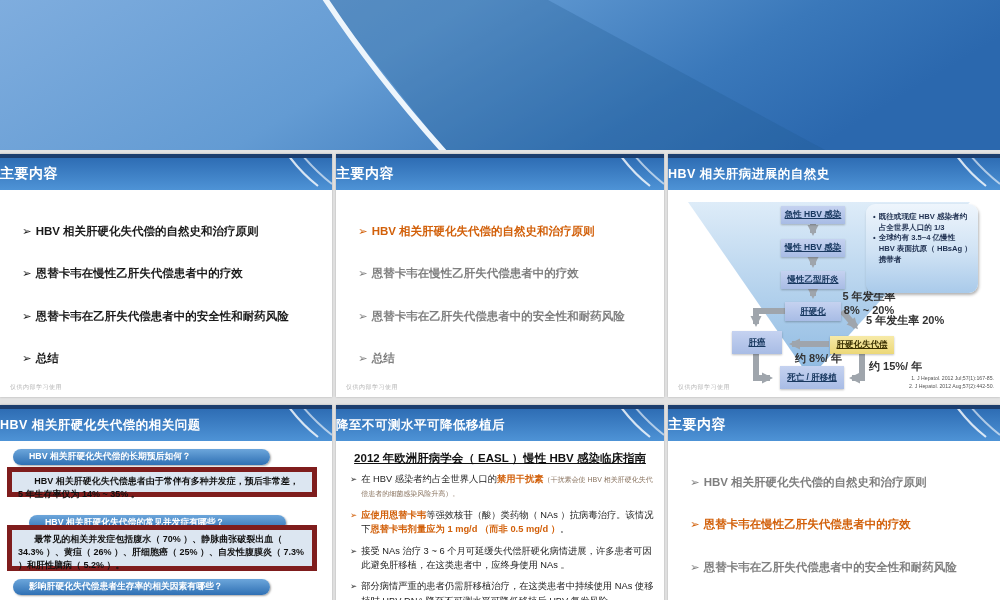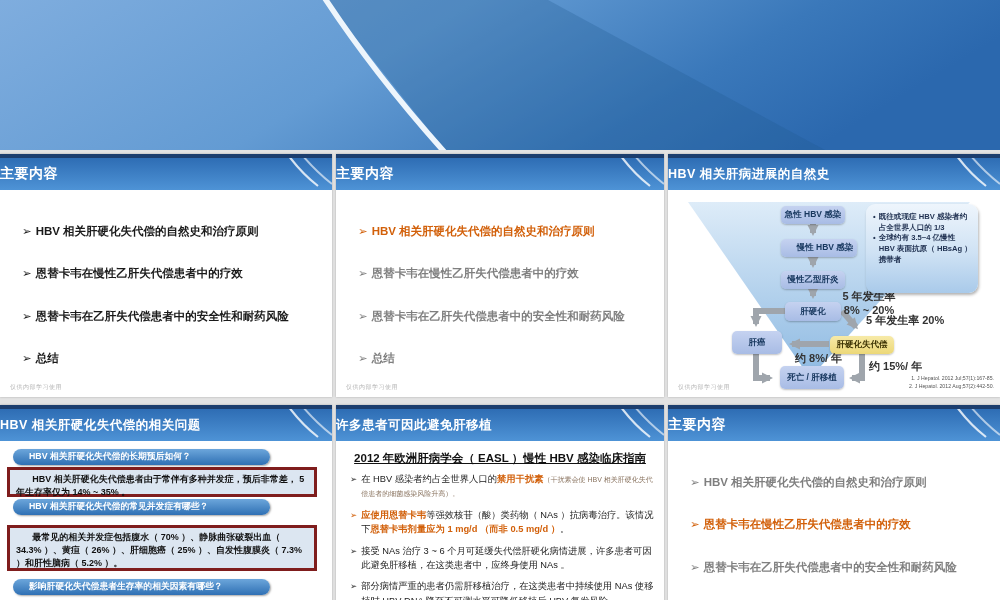--- a/index.html
+++ b/index.html
@@ -23,25 +23,25 @@
   .wm{position:absolute;left:10px;bottom:5px;font-size:6px;color:#b3b3b3;letter-spacing:.5px;}
   
   .toc-body{padding:34px 14px 0 22px;}
   .toc-item{display:flex;font-weight:bold;font-size:11.5px;line-height:1.25;margin-bottom:28px;}
   .toc-item .bullet{margin-right:4px;}
   .toc-plain .toc-item{color:#1a1a1a;}
   .toc-muted .toc-item{color:#7f7f7f;}
   .toc-item.hl{color:#d2600a;}
   
   .flow-svg{position:absolute;left:0;top:36px;width:332px;height:207px;}
-  .fbox{position:absolute;background:linear-gradient(180deg,#c5d2f0,#a8bce5);border-radius:5px;color:#17375e;
+  .fbox{position:absolute;background:linear-gradient(180deg,#c5d2f0,#a8bce5);border-radius:0;color:#17375e;
         font-weight:bold;font-size:8.5px;display:flex;align-items:center;justify-content:center;
-        box-shadow:0 1px 2px rgba(0,0,0,.25);white-space:nowrap;z-index:3;}
+        box-shadow:0 1px 2px rgba(0,0,0,.25);white-space:nowrap;z-index:3;text-decoration:underline;}
   #fb-acute{left:113px;top:52px;width:64px;height:18px;}
-  #fb-ci{left:113px;top:85px;width:64px;height:18px;padding-left:12px;}
+  #fb-ci{left:113px;top:85px;width:64px;height:18px;}
   #fb-ch{left:113px;top:117px;width:64px;height:18px;}
   #fb-cir{left:117px;top:148px;width:56px;height:19px;}
   #fb-hcc{left:64px;top:177px;width:50px;height:23px;}
   #fb-dec{left:162px;top:182px;width:64px;height:18px;background:linear-gradient(180deg,#f7eaa8,#ecd878);color:#3a3000;}
   #fb-death{left:112px;top:212px;width:64px;height:23px;}
   .flabel{position:absolute;font-size:11px;color:#333;font-weight:600;z-index:4;line-height:1.25;}
   #fl-rate1{left:167px;top:136px;width:68px;text-align:center;}
   #fl-rate2{left:198px;top:160px;white-space:nowrap;}
   #fl-rate3{left:127px;top:198px;white-space:nowrap;}
   #fl-rate4{left:201px;top:206px;white-space:nowrap;}
@@ -50,25 +50,25 @@
          box-shadow:1px 2px 3px rgba(0,0,0,.3);padding:8px 6px 0 7px;box-sizing:border-box;
          font-size:7.6px;color:#1f3050;line-height:1.4;font-weight:bold;}
   .finfo-item{display:flex;}
   .finfo-item .b{margin-right:3px;}
   .frefs{position:absolute;right:6px;top:221px;text-align:right;font-size:5.2px;color:#555;line-height:1.5;z-index:5;}
   
   .qa-q{position:absolute;left:13px;width:257px;height:16px;border-radius:8px;
         background:linear-gradient(180deg,#6ca6db,#2f70b4);color:#fff;font-weight:bold;font-size:8.8px;
         display:flex;align-items:center;padding-left:16px;box-sizing:border-box;
         box-shadow:1px 1px 2px rgba(0,0,0,.35);white-space:nowrap;}
-  .qa-a{position:absolute;left:7px;width:310px;background:#dce6f1;border:3px solid #7f1d1d;
+  .qa-a{position:absolute;left:7px;width:310px;background:#dce6f1;border:5px solid #7f1d1d;
         font-weight:bold;font-size:9px;color:#111;padding:3px 6px;line-height:1.45;box-sizing:border-box;}
   .qa-a p{margin:0;text-indent:1.8em;}
   #qa-q1{top:44px;} #qa-a1{top:62px;height:30px;}
-  #qa-q2{top:94px;}#qa-a2{top:120px;height:46px;}
+  #qa-q2{top:110px;margin-left:16px;}#qa-a2{top:120px;height:46px;}
   #qa-q3{top:174px;}
   
   .tr-head{position:absolute;top:46px;left:0;right:0;text-align:center;font-weight:bold;font-size:11.5px;
            text-decoration:underline;color:#111;white-space:nowrap;}
   .tr-list{position:absolute;top:67px;left:14px;width:304px;}
   .tr-item{display:flex;font-size:9.3px;color:#222;line-height:1.55;margin-bottom:7px;}
   .tr-item .bullet{margin-right:4px;font-size:8.5px;padding-top:1px;color:#333;}
   .tr-item .bullet.orange{color:#d2600a;}
   .hl{color:#d2600a;font-weight:bold;}
   .note{font-size:7px;color:#8a7460;}
@@ -244,21 +244,21 @@
 </div>
 
 <div class="slide" id="s5">
   <div class="hdr">
     <div class="strip"></div>
     <div class="band">
       <svg class="swoosh" viewBox="0 0 80 32">
         <path d="M34,-6 Q48,14 66,28" stroke="rgba(255,255,255,.8)" stroke-width="2.2" fill="none"></path>
         <path d="M46,-8 Q62,12 80,26" stroke="rgba(255,255,255,.6)" stroke-width="2" fill="none"></path>
       </svg>
-      <span class="title small">许多患者可因此避免肝移植</span>
+      <span class="title small">降至不可测水平可降低移植后</span>
     </div>
   </div>
   <div class="tr-head">2012 年欧洲肝病学会（ EASL ）慢性 HBV 感染临床指南</div>
   <div class="tr-list">
     <div class="tr-item">
       <span class="bullet">➢</span>
       <div>
         <span>在 HBV 感染者约占全世界人口的</span><span class="hl">禁用干扰素</span><span class="note">（干扰素会使 HBV 相关肝硬化失代偿患者的细菌感染风险升高）。</span>
       </div>
     </div>

